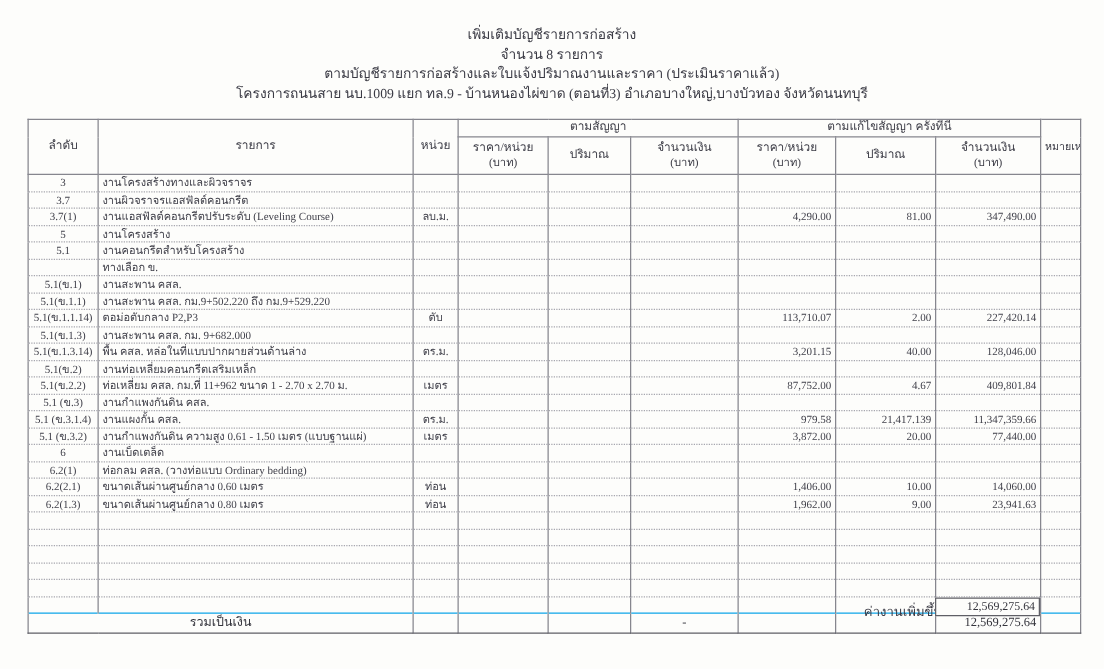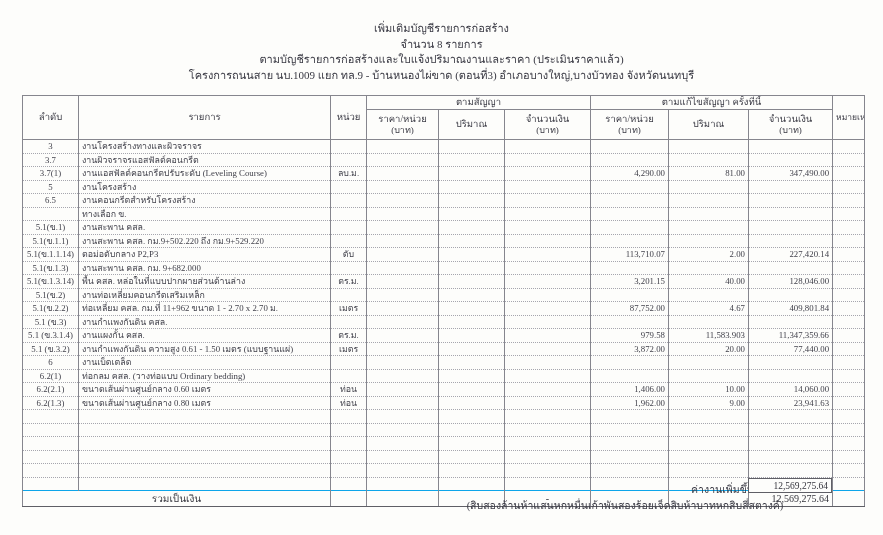--- a/index.html
+++ b/index.html
@@ -145,21 +145,21 @@
           <td class="ctr"></td>
           <td class="num"></td>
           <td class="num"></td>
           <td class="num"></td>
           <td class="num"></td>
           <td class="num"></td>
           <td class="num"></td>
           <td class="ctr"></td>
         </tr>
         <tr>
-          <td class="ctr">6.5</td>
+          <td class="ctr">5.1</td>
           <td class="lft">งานคอนกรีตสำหรับโครงสร้าง</td>
           <td class="ctr"></td>
           <td class="num"></td>
           <td class="num"></td>
           <td class="num"></td>
           <td class="num"></td>
           <td class="num"></td>
           <td class="num"></td>
           <td class="ctr"></td>
         </tr>
@@ -272,21 +272,21 @@
           <td class="ctr"></td>
         </tr>
         <tr>
           <td class="ctr">5.1 (ข.3.1.4)</td>
           <td class="lft">งานแผงกั้น คสล.</td>
           <td class="ctr">ตร.ม.</td>
           <td class="num"></td>
           <td class="num"></td>
           <td class="num"></td>
           <td class="num">979.58</td>
-          <td class="num">11,583.903</td>
+          <td class="num">21,417.139</td>
           <td class="num">11,347,359.66</td>
           <td class="ctr"></td>
         </tr>
         <tr>
           <td class="ctr">5.1 (ข.3.2)</td>
           <td class="lft">งานกำแพงกันดิน ความสูง 0.61 - 1.50 เมตร (แบบฐานแผ่)</td>
           <td class="ctr">เมตร</td>
           <td class="num"></td>
           <td class="num"></td>
           <td class="num"></td>
@@ -426,15 +426,14 @@
         <td></td>
         <td></td>
         <td class="num">12,569,275.64</td>
         <td></td>
       </tr>
     </tbody>
   </table>
 
   <div class="footer-add-label">ค่างานเพิ่มขึ้น</div>
   <div class="footer-add-box">12,569,275.64</div>
-  <div class="footer-words">(สิบสองล้านห้าแสนหกหมื่นเก้าพันสองร้อยเจ็ดสิบห้าบาทหกสิบสี่สตางค์)</div>
 
 </div>
 
 </body></html>

